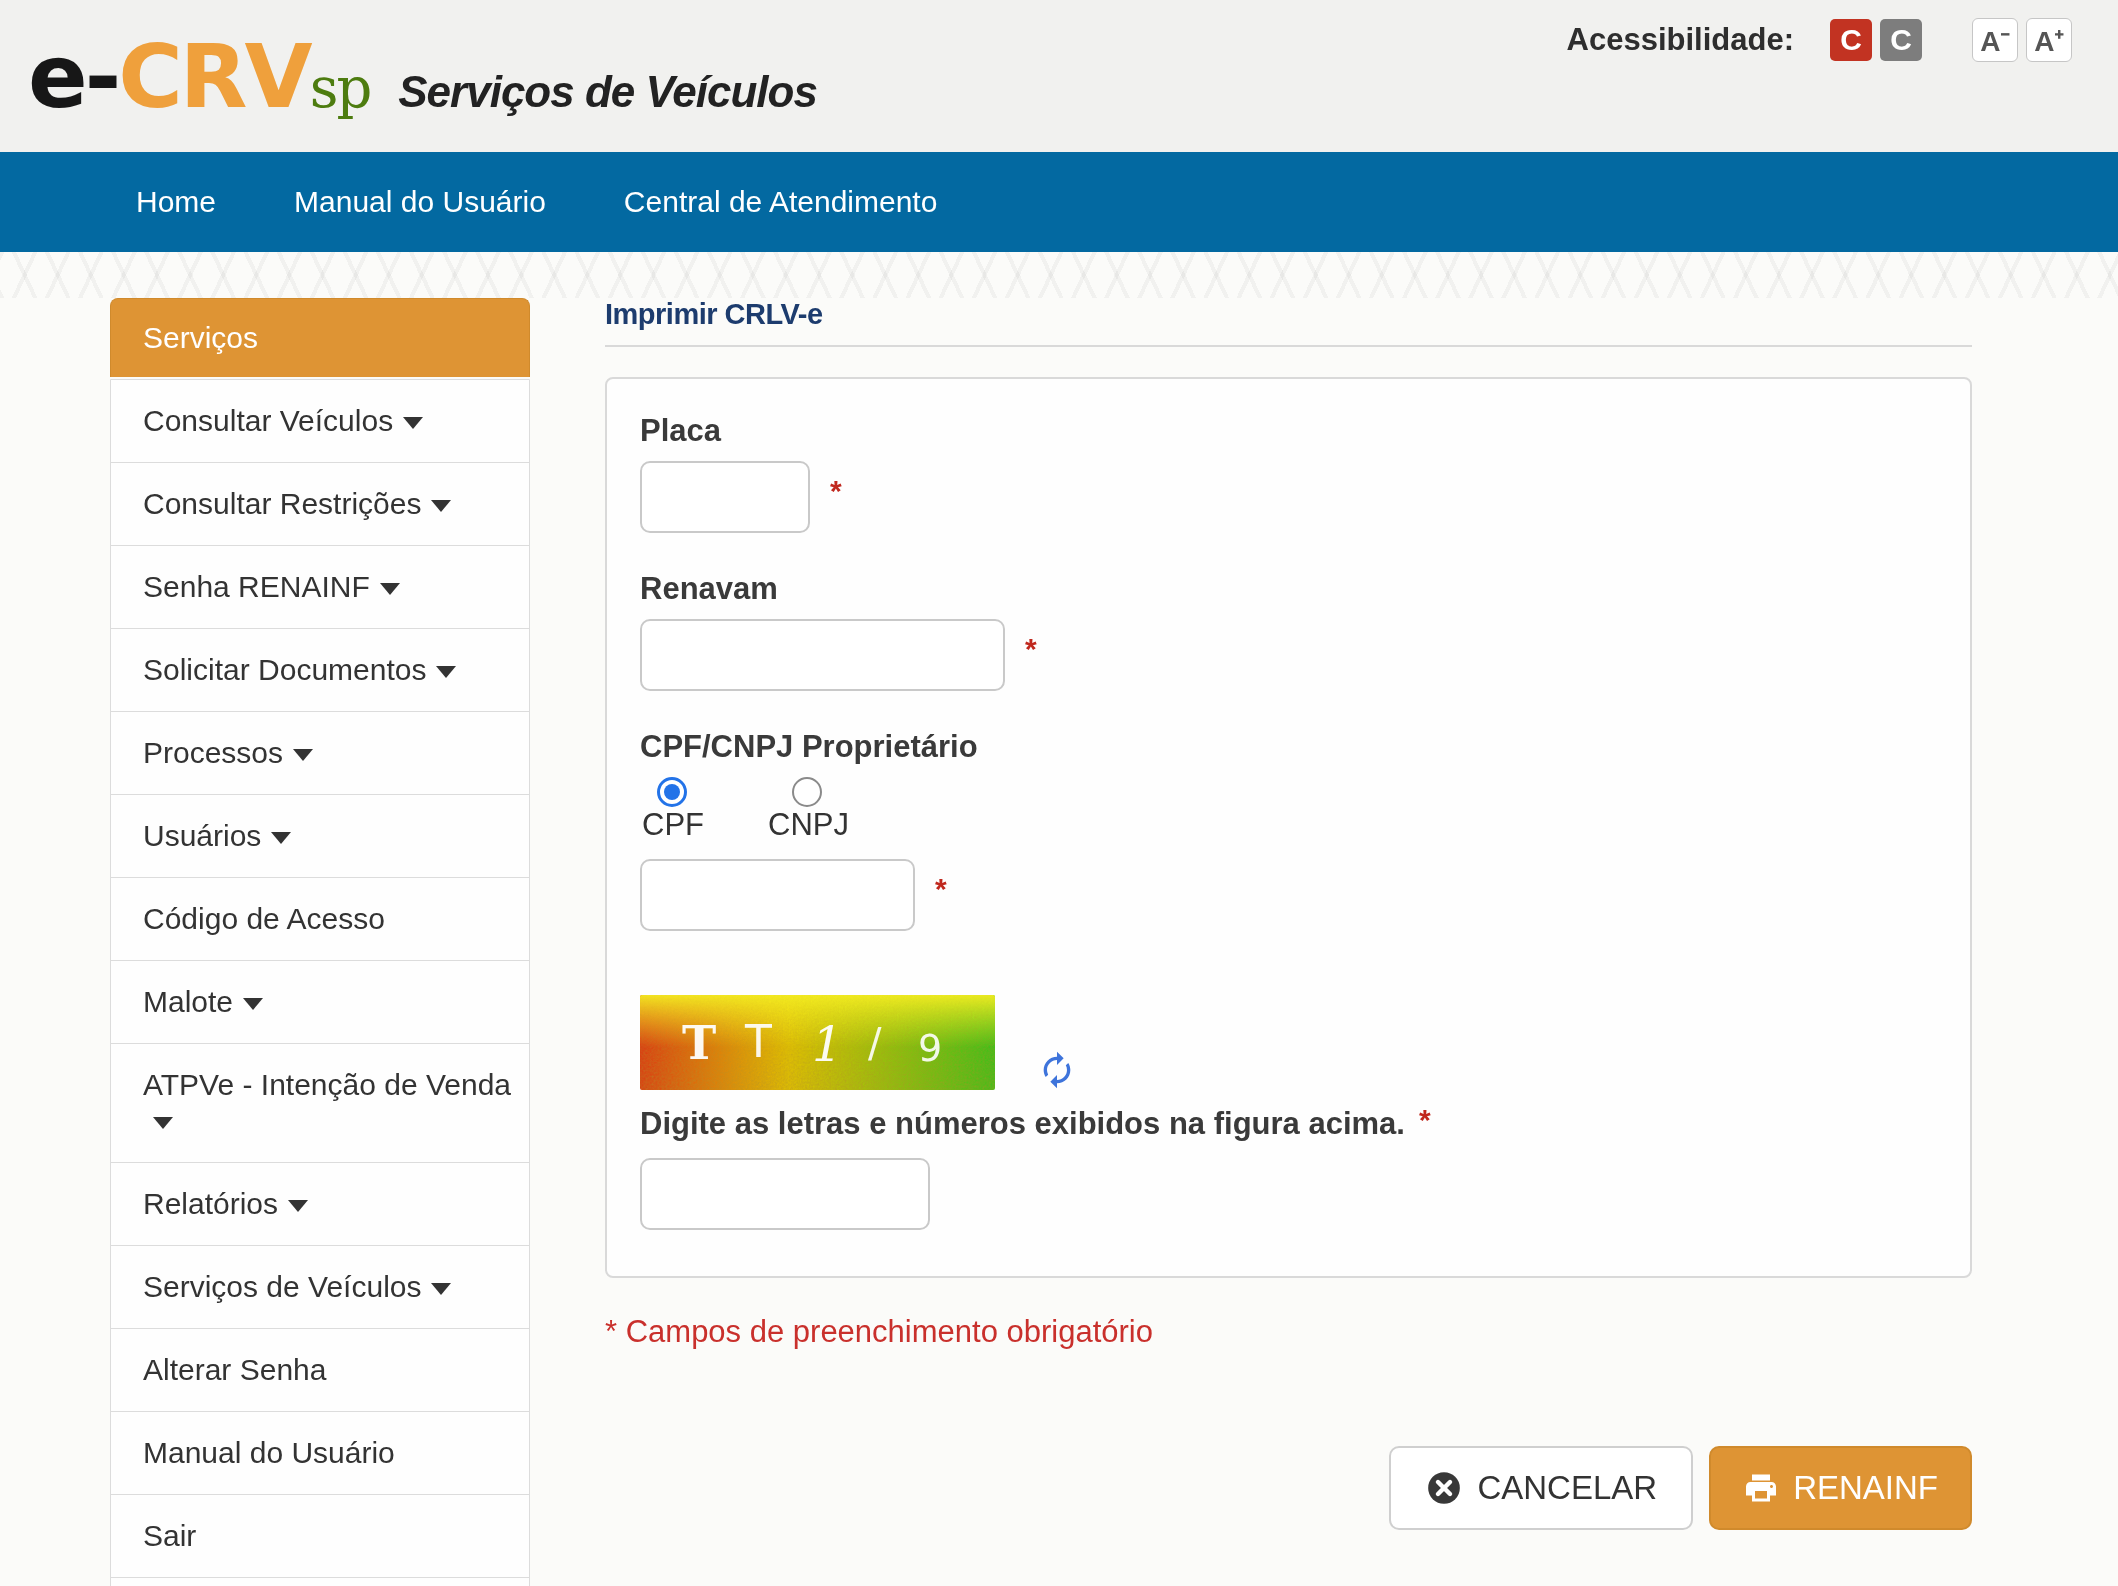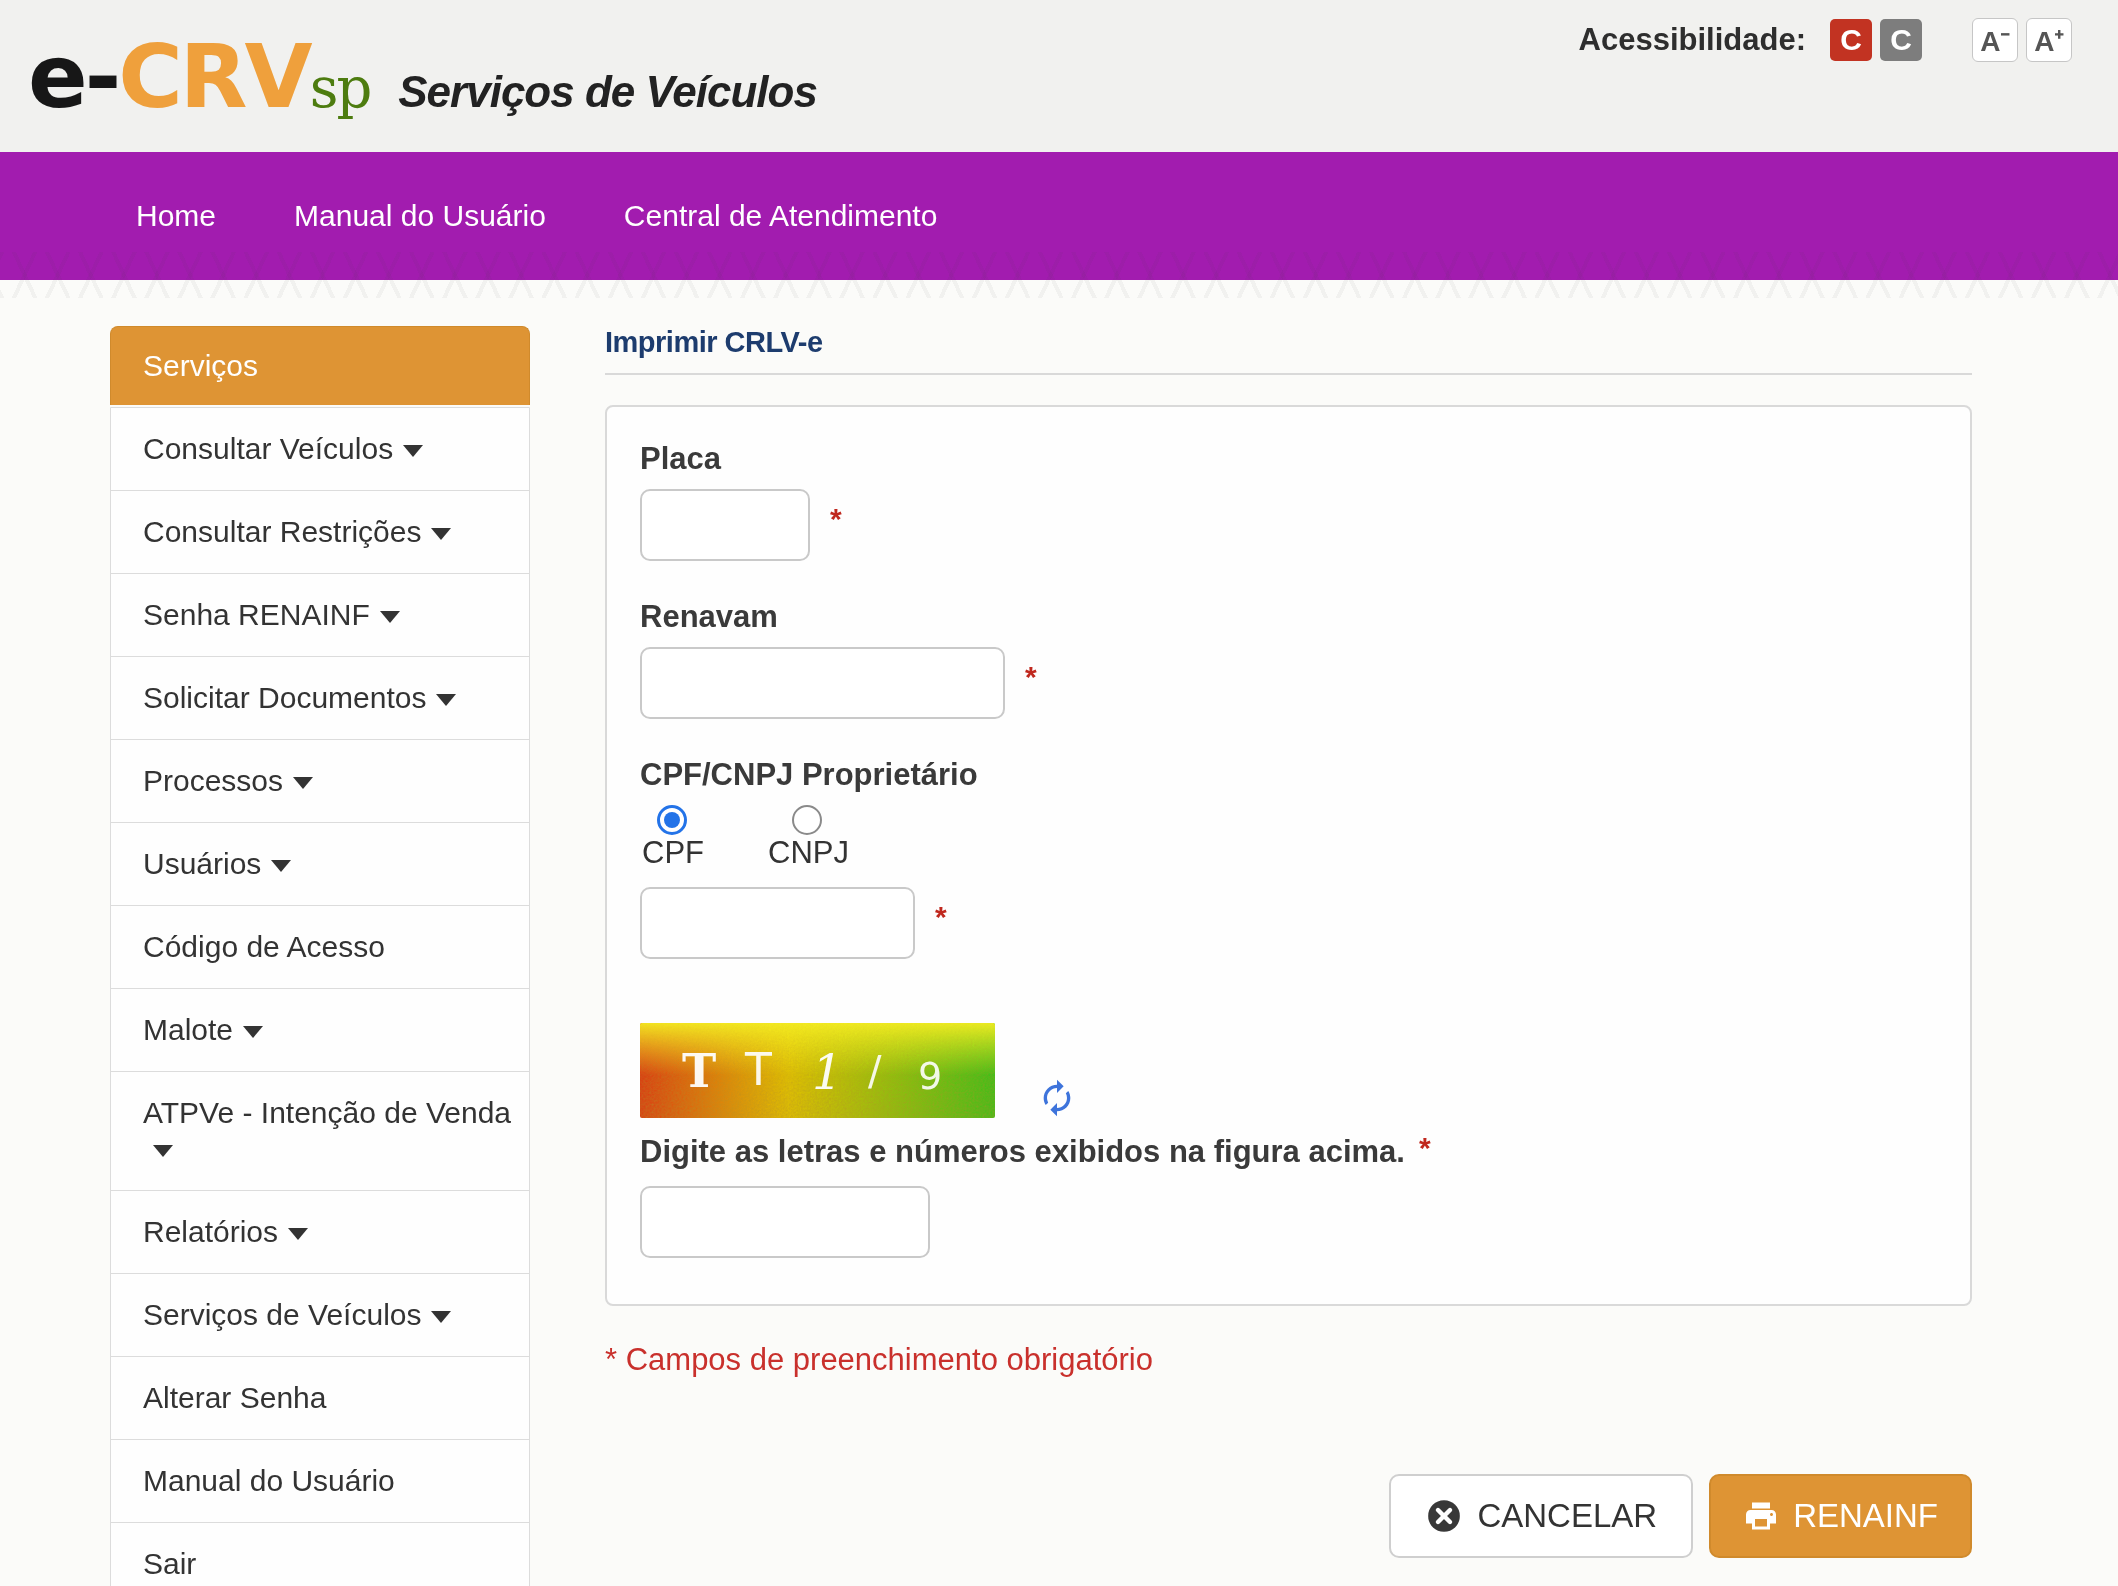--- a/index.html
+++ b/index.html
@@ -22,38 +22,38 @@
   .logo .lg-brand { font-family:"DejaVu Sans", sans-serif; font-weight:bold; font-size:88px; letter-spacing:-3px; color:#efa03c; }
   .logo .lg-serif { font-family:"DejaVu Serif", serif;     font-weight:normal; font-size:56px; letter-spacing:-2px; color:#4d7c0f; }
   .logo .lg-tagline {
     font-family:"Liberation Sans", sans-serif; font-style:italic; font-weight:bold;
     font-size:44px; color:#222; margin-left:28px; letter-spacing:-1px;
   }
   .accessibility {
     position:absolute; top:18px; right:46px;
     display:flex; align-items:center;
   }
-  .accessibility .acc-label { font-size:31px; font-weight:bold; color:#2e2e2e; margin-right:24px; }
+  .accessibility .acc-label { font-size:31px; font-weight:bold; color:#2e2e2e; margin-right:36px; }
   .acc-btn {
     width:42px; height:42px; border:none; border-radius:5px;
     font-size:30px; font-weight:bold; color:#fff;
     display:flex; align-items:center; justify-content:center; cursor:pointer;
     font-family:"Liberation Sans", sans-serif;
   }
   .acc-btn.red  { background:#c23322; margin-right:8px; }
   .acc-btn.gray { background:#7d7d7d; }
   .acc-btn.font-btn {
     background:#fff; color:#555; border:1px solid #c6c6c6; border-radius:6px;
     width:46px; height:44px; font-size:28px;
   }
   .acc-btn.font-minus { margin-left:50px; margin-right:8px; }
 
   
   .main-nav {
-    height:128px; background:#a21caf;
+    height:100px; background:#0369a1;
     display:flex; align-items:center; padding-left:136px;
   }
   .nav-item {
     color:#fff; font-size:30px; text-decoration:none; cursor:pointer;
     margin-right:78px; background:none; border:none; font-family:"Liberation Sans", sans-serif;
   }
 
   
   .watermark-band {
     position:absolute; left:0; top:252px; width:100%; height:46px;

